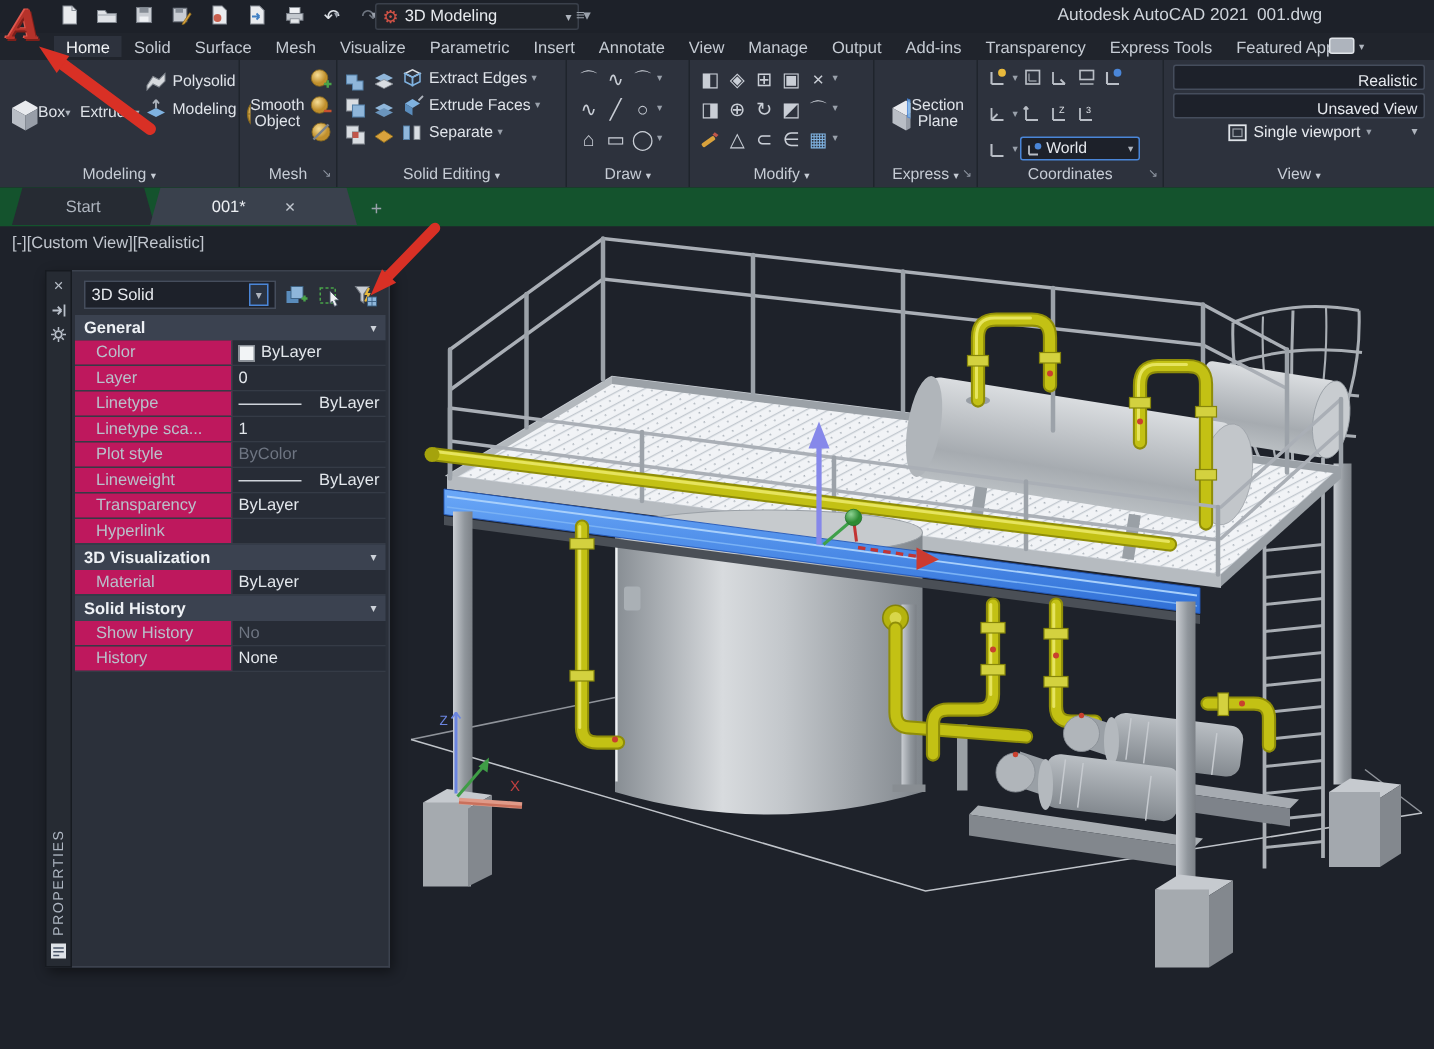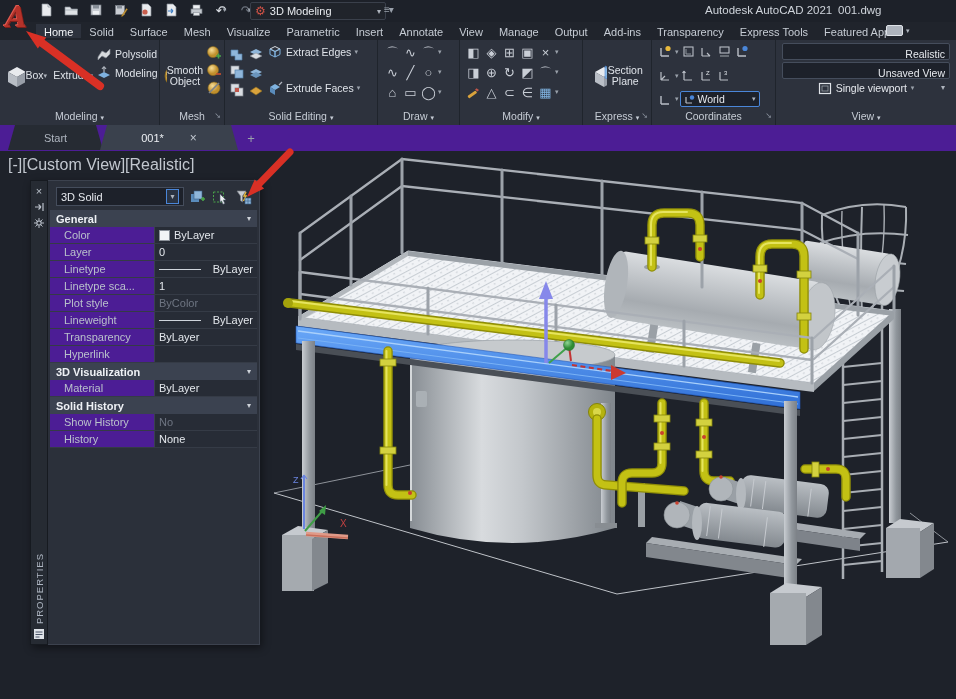--- a/index.html
+++ b/index.html
@@ -51,52 +51,52 @@
   .ddx{font-size:7px;color:#9aa1ab;}
   .setext{font-size:10.5px;color:#dfe3e9;}
   .vdrop{width:158px;height:15px;background:#1d212a;border:1px solid #454d5c;border-radius:2px;
          display:flex;align-items:flex-end;gap:4px;padding:0 4px;color:#e6e9ee;font-size:10.5px;margin:1px 0;flex-direction:column;}
   .vdrop .dd{margin-left:auto;font-size:8px;color:#aeb4bd;}
   .flatbtn{display:flex;align-items:center;gap:4px;color:#e6e9ee;font-size:10.5px;height:16px;padding:0 3px;}
   .wdrop{width:72px;height:14px;background:#1d212a;border:1px solid #4a86d8;border-radius:2px;
          display:flex;align-items:center;gap:3px;padding:0 3px;color:#e6e9ee;font-size:10.5px;}
   .wdrop .dd{margin-left:auto;font-size:7px;color:#aeb4bd;}
   
-  .filetabs{position:absolute;left:0;top:125px;width:956px;height:26px;background:#4c1d95;}
+  .filetabs{position:absolute;left:0;top:125px;width:956px;height:26px;background:#14532d;}
   .ftab{position:absolute;top:0;height:25px;display:flex;align-items:center;justify-content:center;
         font-size:11px;clip-path:polygon(7px 0,calc(100% - 7px) 0,100% 100%,0 100%);}
   .ftab.start{left:8px;width:95px;background:#262b33;color:#aeb5bf;}
   .ftab.active{left:100px;width:138px;background:#3a414d;color:#eceff3;}
   .ftab .close{margin-left:26px;color:#c2c8d0;font-size:12px;}
   .newtab{position:absolute;left:243px;top:5px;width:16px;height:16px;color:#9aa1ab;font-size:13px;
           display:flex;align-items:center;justify-content:center;}
   
   .canvas{position:absolute;left:0;top:151px;width:956px;height:548px;background:#1e222a;}
-  .vpcontrols{position:absolute;left:8px;top:156px;font-size:16px;color:#c2c7cf;z-index:3;}
+  .vpcontrols{position:absolute;left:8px;top:156px;font-size:11px;color:#c2c7cf;z-index:3;}
   .model{position:absolute;left:260px;top:145px;width:696px;height:520px;z-index:1;}
   
   .palette{position:absolute;left:30px;top:180px;width:230px;height:465px;z-index:5;display:flex;
            box-shadow:2px 3px 8px rgba(0,0,0,.45);}
   .pstrip{width:18px;background:#262b33;border:1px solid #161a20;display:flex;flex-direction:column;align-items:center;padding-top:4px;box-sizing:border-box;}
   .pstrip .sic{color:#b9c0ca;font-size:11px;height:16px;}
   .ptitle{margin-top:auto;writing-mode:vertical-rl;transform:rotate(180deg);font-size:9.5px;
           letter-spacing:1px;color:#aeb6c2;margin-bottom:4px;}
   .pcontent{flex:1;background:#2b303a;border:1px solid #3c424e;border-left:none;box-sizing:border-box;position:relative;}
   .phead{display:flex;align-items:center;gap:3px;padding:6px 4px 4px 8px;}
   .objdrop{width:118px;height:17px;background:#1d212a;border:1px solid #454d5c;display:flex;align-items:center;
            padding:0 4px;color:#e6e9ee;font-size:11px;}
   .objdrop .dd{margin-left:auto;font-size:8px;color:#aeb4bd;background:#2a3342;border:1px solid #4a86d8;
                width:11px;height:13px;display:flex;align-items:center;justify-content:center;}
   .hicon{width:20px;height:19px;display:flex;align-items:center;justify-content:center;}
   .sect{margin:0 2px;}
   .secthead{height:17px;background:#3b4250;display:flex;align-items:center;padding:0 6px;
             color:#eef1f5;font-size:11px;font-weight:bold;}
   .secthead .dd{margin-left:auto;font-size:8px;color:#cdd2d9;font-weight:normal;}
   .prow{display:flex;height:16px;font-size:11px;border-bottom:1px solid #353b46;}
-  .pname{width:90px;background:#4c1d95;color:#b9c1cb;padding-left:14px;line-height:16px;
+  .pname{width:90px;background:#be185d;color:#b9c1cb;padding-left:14px;line-height:16px;
          white-space:nowrap;overflow:hidden;border-right:1px solid #3a4150;}
   .pval{flex:1;background:#272c36;color:#e3e7ec;padding:0 4px;line-height:16px;display:flex;align-items:center;gap:4px;}
   .prow.muted .pval{color:#6e7582;}
   .swatchbox{display:none;width:9px;height:9px;background:#f2f4f6;border:1px solid #8a9098;flex:none;}
   .prow.swatch .swatchbox{display:inline-block;}
   .vdash{display:none;height:0;border-top:1.5px solid #cfd4db;width:42px;flex:none;}
   .prow.line .vdash{display:inline-block;}
   .prow.line .pval{justify-content:flex-start;}
   .prow.line .vtext{margin-left:auto;}
   .stripicon-svg{display:block;}
@@ -365,21 +365,21 @@
                 <polygon points="2,8 8,5 14,8 8,11" fill="#8fb6da"></polygon>
                 <polygon points="2,11 8,8 14,11 8,14" fill="#6a94bc"></polygon>
               </svg>
             </span>
           <span class="mi">
               <svg width="16" height="16">
                 <polygon points="2,9 8,5 14,9 8,13" fill="#d9a23c" stroke="#8a6a1f" stroke-width="0.6"></polygon>
               </svg>
             </span>
         </div>
-        <div class="grid3" style="gap:20px">
+        <div class="grid3" style="gap:2px">
           <div class="smallbtn">
             <span class="mi">
                 <svg width="16" height="16">
                   <polygon points="3,5 8,2.5 13,5 8,7.5" fill="none" stroke="#d9dde2" stroke-width="1"></polygon>
                   <polygon points="3,5 8,7.5 8,13 3,10.5" fill="none" stroke="#7fb2e0" stroke-width="1"></polygon>
                   <polygon points="13,5 8,7.5 8,13 13,10.5" fill="none" stroke="#7fb2e0" stroke-width="1"></polygon>
                 </svg>
               </span>
             <span class="setext">Extract Edges</span>
             <span class="ddx">▾</span>

